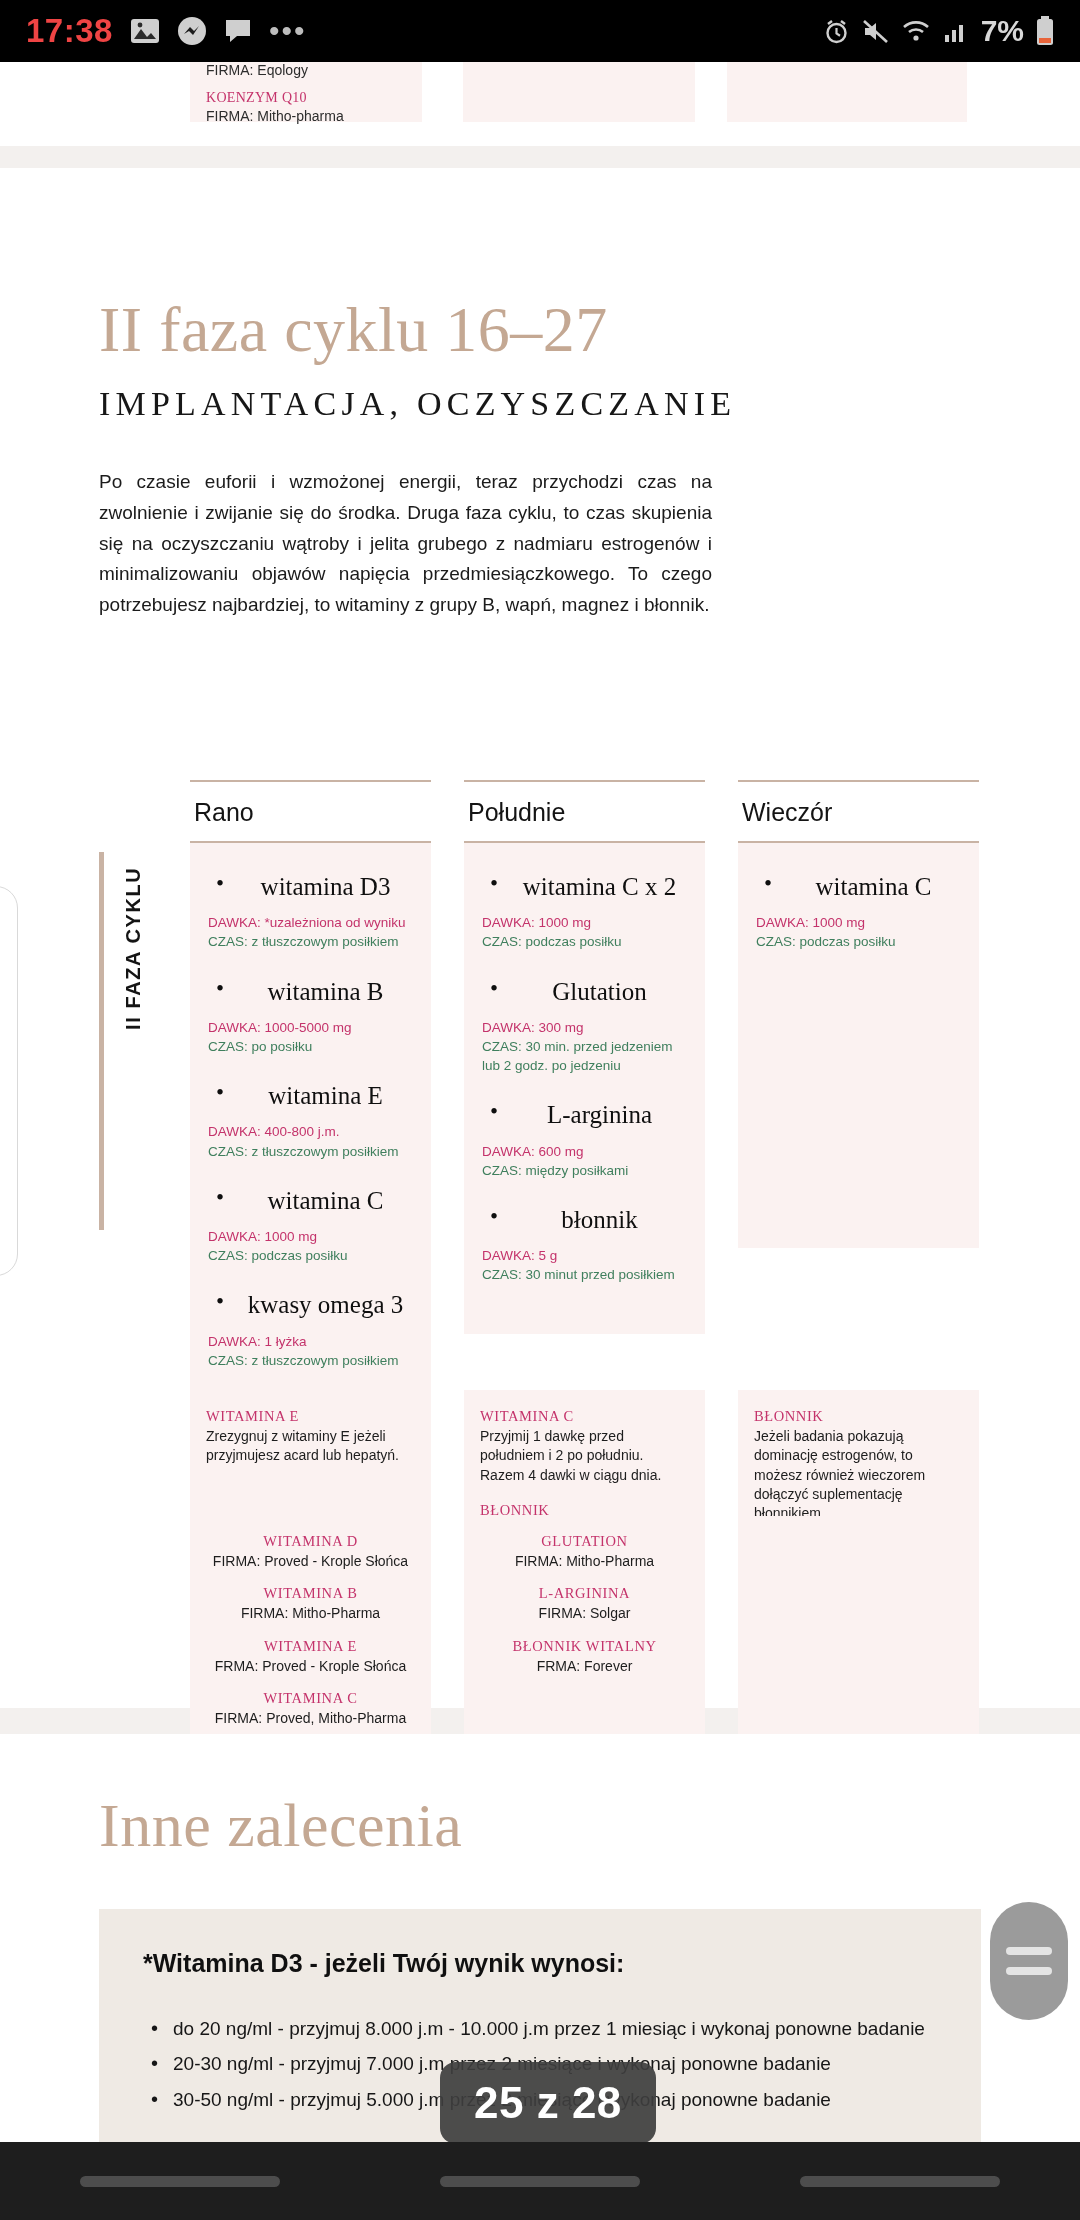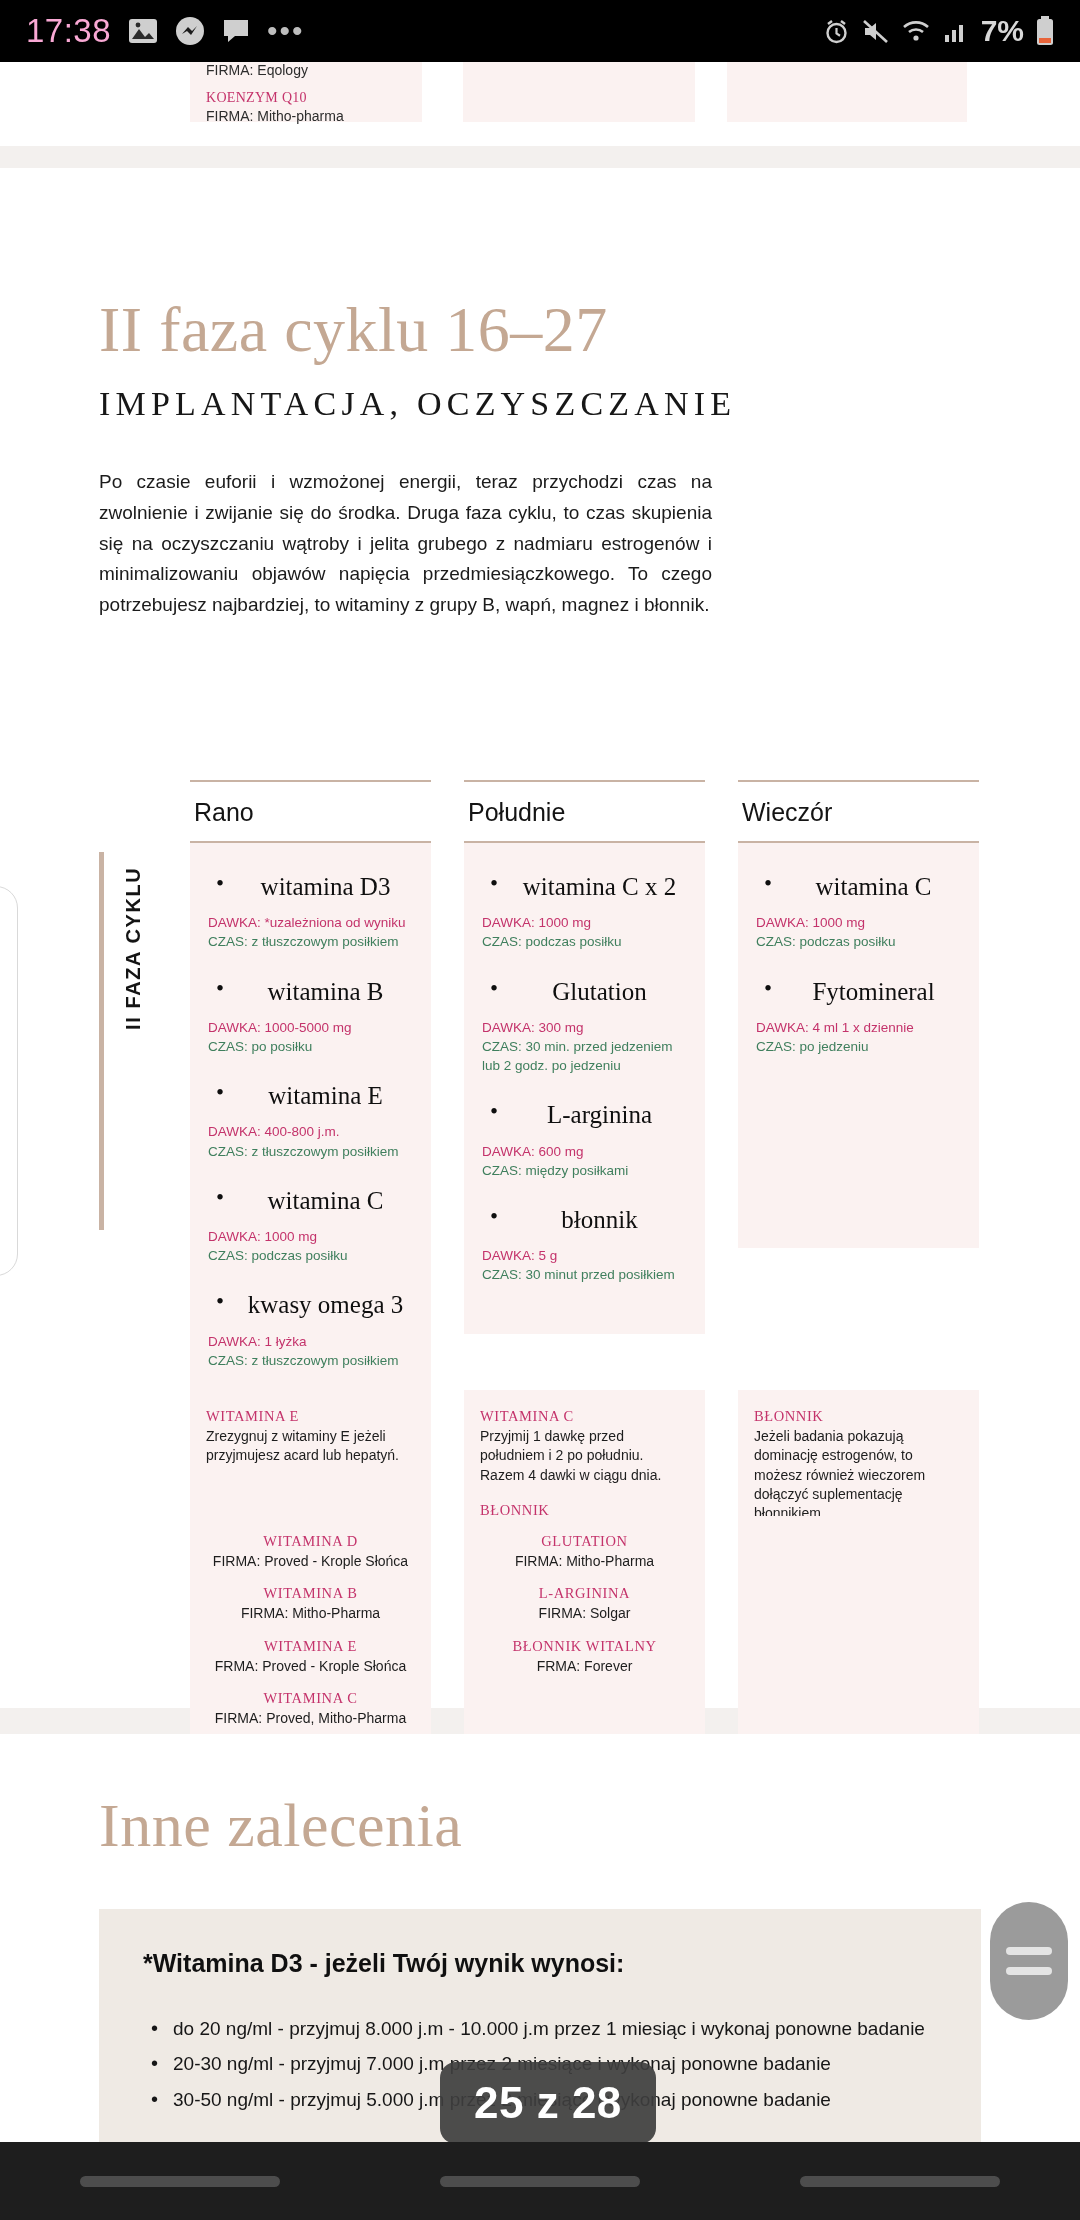--- a/index.html
+++ b/index.html
@@ -13,21 +13,21 @@
 
   
   .statusbar{
     position:absolute; top:0; left:0; width:1080px; height:62px;
     background:#000; color:#cfcfcf;
     display:flex; align-items:center; justify-content:space-between;
     padding:0 26px;
   }
   .sb-left{ display:flex; align-items:center; gap:17px; }
   .sb-right{ display:flex; align-items:center; gap:12px; }
-  .sb-clock{ font-size:33px; font-weight:400; letter-spacing:.5px; color:#f9a8d4; }
+  .sb-clock{ font-size:33px; font-weight:700; letter-spacing:.5px; color:#ef4444; }
   .sb-ico{ display:inline-flex; align-items:center; justify-content:center; }
   .sb-dots{ font-size:30px; letter-spacing:2px; color:#bdbdbd; line-height:1; }
   .sb-batt-txt{ font-size:30px; font-weight:600; color:#d8d8d8; letter-spacing:0; }
 
   
   .page{
     position:absolute; top:62px; left:0; width:1080px; height:2096px;
     background:#ffffff; overflow:hidden;
   }
 
@@ -334,27 +334,20 @@
       <div class="col">
         <div class="col-rule"></div>
         <div class="col-head">Wieczór</div>
         <div class="col-rule2"></div>
         <div class="plate">
           <div>
             <div class="item">witamina C</div>
             <div class="meta">
               <div class="dose">DAWKA: 1000 mg</div>
               <div class="time">CZAS: podczas posiłku</div>
-            </div>
-          </div>
-          <div>
-            <div class="item">Fytomineral</div>
-            <div class="meta">
-              <div class="dose">DAWKA: 4 ml 1 x dziennie</div>
-              <div class="time">CZAS: po jedzeniu</div>
             </div>
           </div>
         </div>
       </div>
     </div>
 
     <div class="notecards">
       <div class="ncard">
         <div class="n-block">
           <div class="n-title">WITAMINA E</div>

